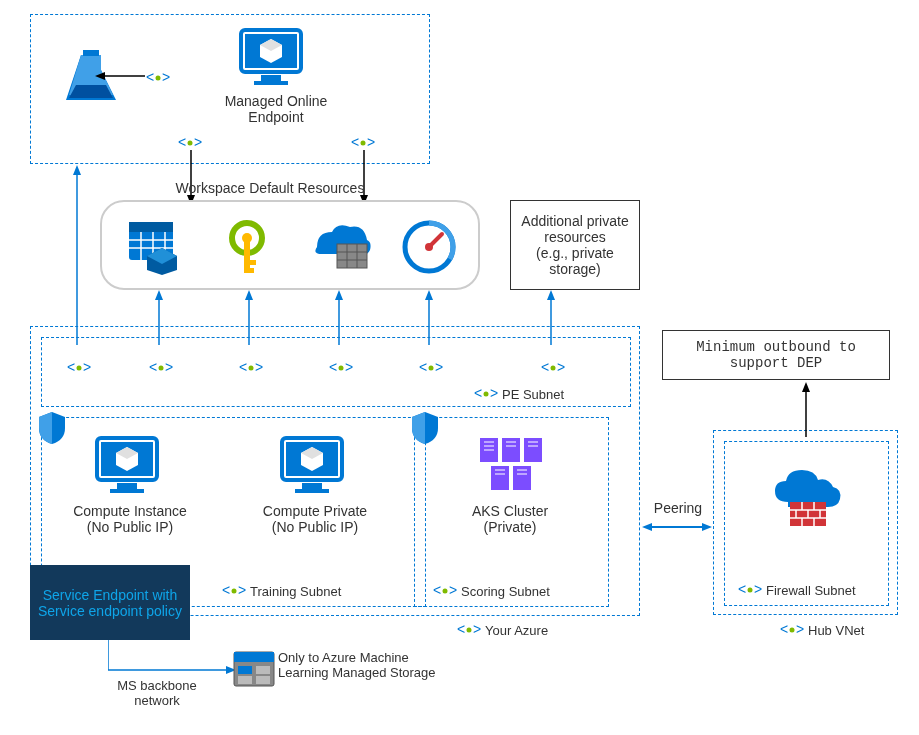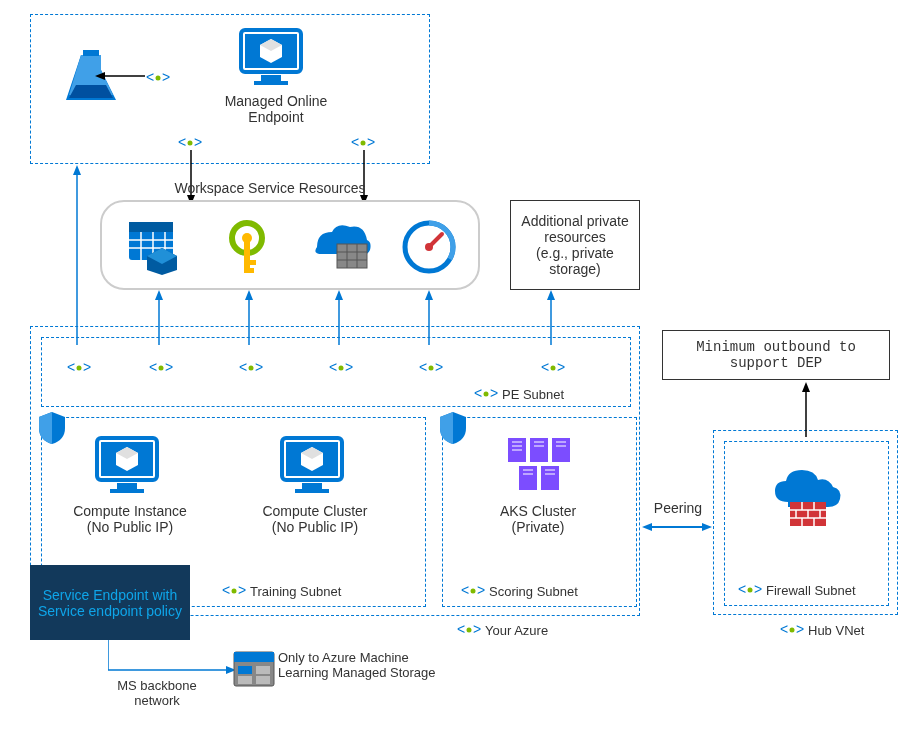--- a/index.html
+++ b/index.html
@@ -68,21 +68,21 @@
 
 <svg style="position:absolute; left:185px; top:150px;" width="12" height="55">
   <line x1="6" y1="0" x2="6" y2="47" stroke="#000" stroke-width="1.5"></line>
   <polygon points="6,55 2,45 10,45" fill="#000"></polygon>
 </svg>
 <svg style="position:absolute; left:358px; top:150px;" width="12" height="55">
   <line x1="6" y1="0" x2="6" y2="47" stroke="#000" stroke-width="1.5"></line>
   <polygon points="6,55 2,45 10,45" fill="#000"></polygon>
 </svg>
 
-<div class="label" style="left:160px; top:180px; width:220px; font-size:14px;">Workspace Service Resources</div>
+<div class="label" style="left:160px; top:180px; width:220px; font-size:14px;">Workspace Default Resources</div>
 <div class="rounded-box" style="left:100px; top:200px; width:380px; height:90px;">
 
   <div class="icon" style="left:25px; top:18px;">
     <svg width="55" height="55" viewBox="0 0 55 55">
       <rect x="2" y="2" width="44" height="38" rx="3" fill="#0078d4"></rect>
       <rect x="2" y="2" width="44" height="10" fill="#005ba1"></rect>
       <line x1="2" y1="20" x2="46" y2="20" stroke="#fff" stroke-width="1.5"></line>
       <line x1="2" y1="28" x2="46" y2="28" stroke="#fff" stroke-width="1.5"></line>
       <line x1="14" y1="12" x2="14" y2="40" stroke="#fff" stroke-width="1.5"></line>
       <line x1="26" y1="12" x2="26" y2="40" stroke="#fff" stroke-width="1.5"></line>
@@ -234,32 +234,32 @@
     <div class="icon" style="left:235px; top:15px;">
       <svg width="70" height="65" viewBox="0 0 70 65">
           <rect x="5" y="5" width="60" height="42" rx="4" fill="none" stroke="#0078d4" stroke-width="4"></rect>
           <rect x="9" y="9" width="52" height="34" fill="#0078d4"></rect>
           <rect x="25" y="50" width="20" height="6" fill="#0078d4"></rect>
           <rect x="18" y="56" width="34" height="4" fill="#0078d4"></rect>
           <path d="M35 14 L46 20 L46 32 L35 38 L24 32 L24 20 Z" fill="#fff"></path>
           <path d="M35 14 L46 20 L35 26 L24 20 Z" fill="#e0e0e0"></path>
         </svg>
     </div>
-    <div class="label" style="left:210px; top:85px; width:126px; white-space:pre-line;">Compute Cluster (No Public IP)</div>
+    <div class="label" style="left:210px; top:85px; width:126px; white-space:pre-line;">Compute Private (No Public IP)</div>
     <div class="label pe-badge" style="left:180px; top:165px; width:180px;">
       <svg width="24" height="16">
           <text x="0" y="12" fill="#0078d4" font-size="14">&lt;</text>
           <circle cx="12" cy="8" r="2.5" fill="#7fba00"></circle>
           <text x="16" y="12" fill="#0078d4" font-size="14">&gt;</text>
         </svg>
       <span>Training Subnet</span>
     </div>
   </div>
 
-  <div class="dashed-box" style="left:411px; top:90px; width:195px; height:190px;">
+  <div class="dashed-box" style="left:383px; top:90px; width:195px; height:190px;">
 
     <div class="icon" style="left:-5px; top:-8px;">
       <svg width="30" height="36">
           <path d="M15 2 L28 7 L28 18 Q28 30 15 34 Q2 30 2 18 L2 7 Z" fill="#0078d4"></path>
           <path d="M15 2 L15 34 Q2 30 2 18 L2 7 Z" fill="#40a0e8"></path>
         </svg>
     </div>
 
     <div class="icon" style="left:55px; top:15px;">
       <svg width="80" height="65" viewBox="0 0 80 65">

